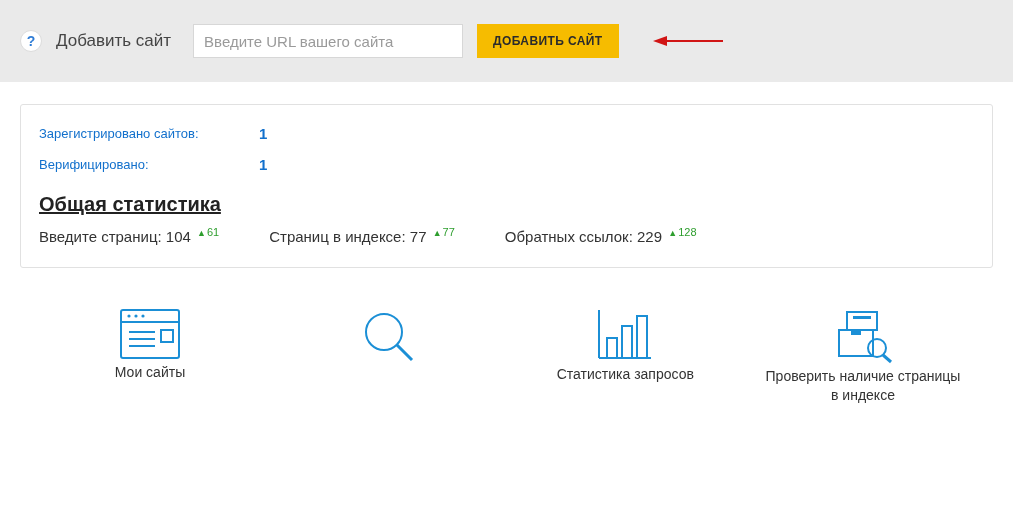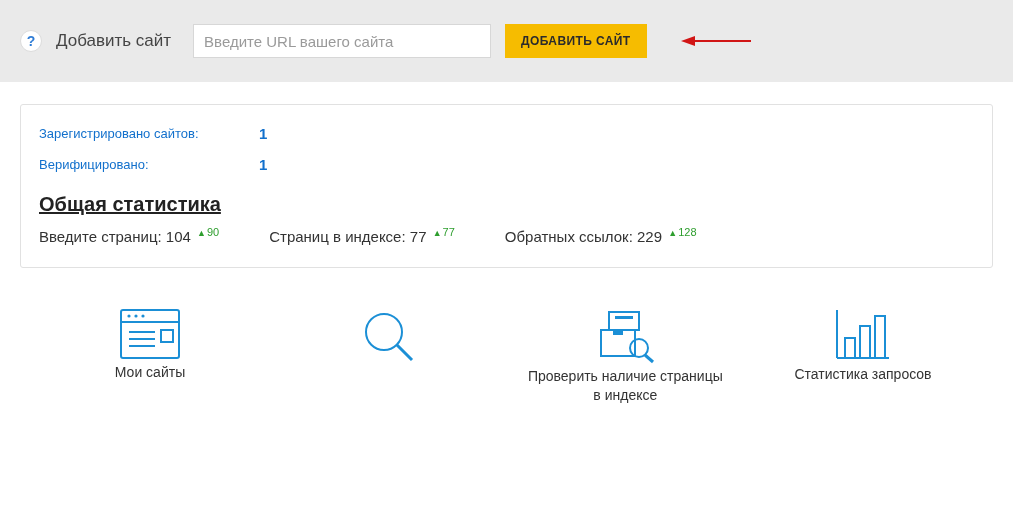--- a/index.html
+++ b/index.html
@@ -29,21 +29,21 @@
     justify-content: center;
     font-size: 14px;
     border: 1px solid #dcdcdc;
   }
   .add-label {
     font-size: 17px;
     color: #454545;
     margin-right: 8px;
   }
   .url-input {
-    width: 298px;
+    width: 270px;
     height: 34px;
     border: 1px solid #d7d7d7;
     background: #fff;
     font-size: 15px;
     padding: 7px 10px;
     color: #333;
     outline: none;
   }
   .url-input::placeholder { color: #9a9a9a; }
   .add-btn {
@@ -154,21 +154,21 @@
     <span class="stat-label">Верифицировано:</span>
     <span class="stat-value">1</span>
   </div>
 
   <div class="stats-heading">Общая статистика</div>
 
   <div class="metrics-row">
     <div class="metric">
       <span>Введите страниц:</span>
       <span class="num">104</span>
-      <span class="delta">90</span>
+      <span class="delta">61</span>
     </div>
     <div class="metric">
       <span>Страниц в индексе:</span>
       <span class="num">77</span>
       <span class="delta">77</span>
     </div>
     <div class="metric">
       <span>Обратных ссылок:</span>
       <span class="num">229</span>
       <span class="delta">128</span>
@@ -199,38 +199,38 @@
     <span>
       <svg width="60" height="58" viewBox="0 0 60 58">
         <circle cx="26" cy="24" r="18"></circle>
         <line x1="39" y1="37" x2="54" y2="52" stroke-width="3"></line>
       </svg>
     </span>
   </div>
 
   <div class="tile">
     <span>
+      <svg width="60" height="54" viewBox="0 0 60 54">
+        <line x1="4" y1="2" x2="4" y2="50"></line>
+        <line x1="4" y1="50" x2="56" y2="50"></line>
+        <rect x="12" y="30" width="10" height="20"></rect>
+        <rect x="27" y="18" width="10" height="32"></rect>
+        <rect x="42" y="8" width="10" height="42"></rect>
+      </svg>
+    </span>
+    <span class="tile-label">Статистика запросов</span>
+  </div>
+
+  <div class="tile">
+    <span>
       <svg width="64" height="56" viewBox="0 0 64 56">
         <rect x="16" y="4" width="30" height="18"></rect>
         <rect x="22" y="8" width="18" height="3" fill="#1b8fd6" stroke="none"></rect>
         <rect x="8" y="22" width="34" height="26"></rect>
         <rect x="20" y="22" width="10" height="5" fill="#1b8fd6" stroke="none"></rect>
         <circle cx="46" cy="40" r="9"></circle>
         <line x1="52" y1="47" x2="60" y2="54" stroke-width="3"></line>
       </svg>
     </span>
     <span class="tile-label">Проверить наличие страницы в индексе</span>
   </div>
 
-  <div class="tile">
-    <span>
-      <svg width="60" height="54" viewBox="0 0 60 54">
-        <line x1="4" y1="2" x2="4" y2="50"></line>
-        <line x1="4" y1="50" x2="56" y2="50"></line>
-        <rect x="12" y="30" width="10" height="20"></rect>
-        <rect x="27" y="18" width="10" height="32"></rect>
-        <rect x="42" y="8" width="10" height="42"></rect>
-      </svg>
-    </span>
-    <span class="tile-label">Статистика запросов</span>
-  </div>
-
 </div>
 
 </body></html>

